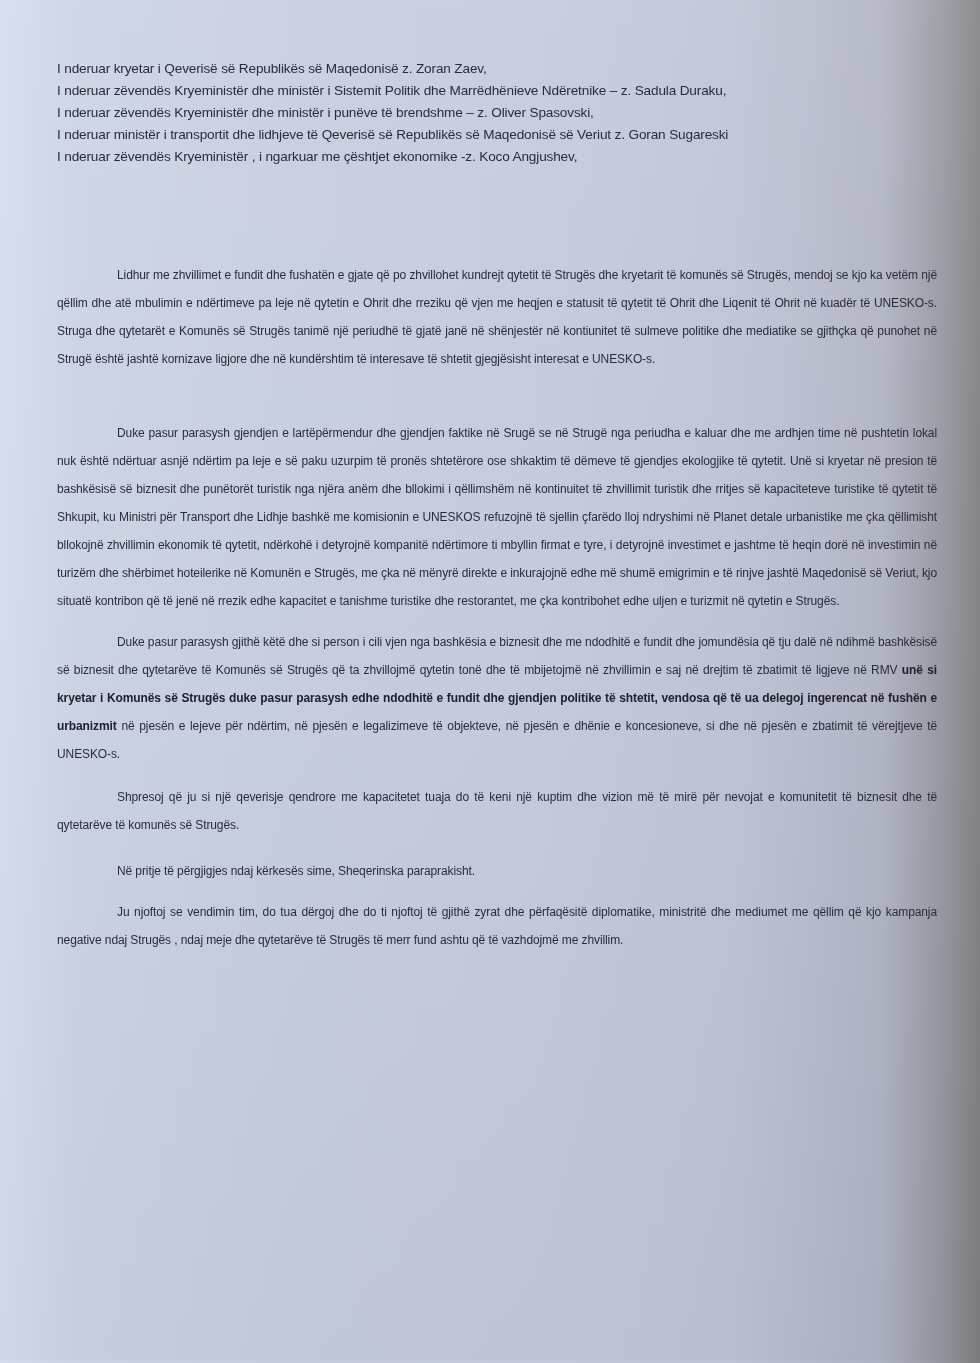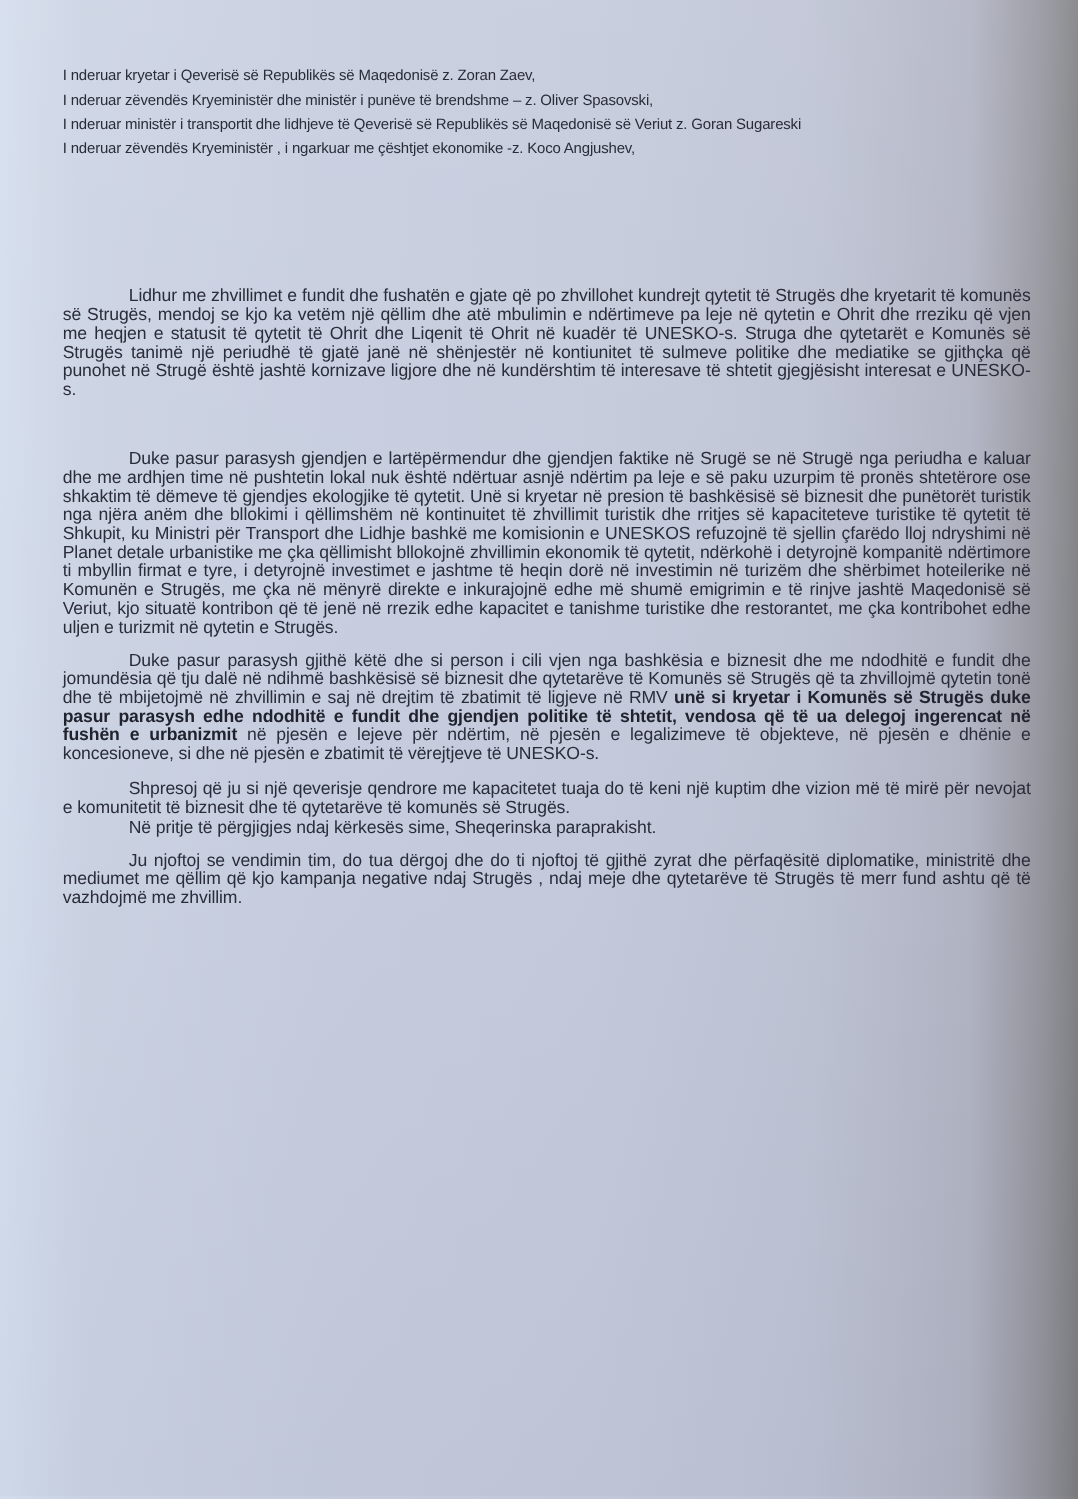--- a/index.html
+++ b/index.html
@@ -17,38 +17,39 @@
   .addressees {
     position: absolute; left: 57px; top: 58px; width: 900px;
     font-size: 13.6px; line-height: 22px;
     letter-spacing: -0.15px;
   }
   .addressees div { white-space: nowrap; }
   .body-text {
     position: absolute; left: 57px; top: 261px; width: 880px;
   }
   .para {
-    font-size: 16px; line-height: 17px;
+    font-size: 12px; line-height: 28px;
     text-align: justify; text-indent: 60px; margin: 0 0 15px 0;
     letter-spacing: -0.1px;
   }
   .para b { font-weight: bold; color: #20222e; }
   #p1 { margin-bottom: 16px; }
   #p2 { margin-bottom: 13px; margin-top: 46px; }
   #p3 { margin-bottom: 15px; }
-  #p4 { margin-bottom: 1px; }
+  #p4 { margin-bottom: 18px; }
   #p5 { margin-bottom: 13px; }
 </style>
 </head>
 <body>
 
 <div class="page">
 
   <div class="addressees">
     <div>I nderuar kryetar i Qeverisë së Republikës së Maqedonisë z. Zoran Zaev,</div>
+    <div>I nderuar zëvendës Kryeministër dhe ministër i Sistemit Politik dhe Marrëdhënieve Ndëretnike – z.  Sadula Duraku,</div>
     <div>I nderuar zëvendës Kryeministër dhe ministër i punëve të brendshme – z. Oliver Spasovski,</div>
     <div>I nderuar ministër i transportit dhe lidhjeve të Qeverisë së Republikës së Maqedonisë së Veriut z. Goran Sugareski</div>
     <div>I nderuar zëvendës Kryeministër , i ngarkuar me çështjet ekonomike -z. Koco Angjushev,</div>
   </div>
 
   <div class="body-text">
     <p class="para" id="p1">Lidhur me zhvillimet e fundit dhe fushatën e gjate që po zhvillohet kundrejt qytetit të Strugës dhe kryetarit të komunës së Strugës, mendoj se kjo ka vetëm një qëllim dhe atë mbulimin e ndërtimeve pa leje në qytetin e Ohrit dhe rreziku që vjen me heqjen e statusit të qytetit të Ohrit dhe Liqenit të Ohrit në kuadër të UNESKO-s. Struga dhe qytetarët e Komunës së Strugës tanimë një periudhë të gjatë janë në shënjestër në kontiunitet të sulmeve politike dhe mediatike se gjithçka që punohet në Strugë është jashtë kornizave ligjore dhe në kundërshtim të interesave të shtetit gjegjësisht interesat e UNESKO-s.</p>
     <p class="para" id="p2">Duke pasur parasysh gjendjen e lartëpërmendur dhe gjendjen faktike në Srugë se në Strugë nga periudha e kaluar dhe me ardhjen time në pushtetin lokal nuk është ndërtuar asnjë ndërtim pa leje e së paku uzurpim të pronës shtetërore ose shkaktim të dëmeve të gjendjes ekologjike të qytetit. Unë si kryetar në presion të bashkësisë së biznesit dhe punëtorët turistik nga njëra anëm dhe bllokimi i qëllimshëm në kontinuitet të zhvillimit turistik dhe rritjes së kapaciteteve turistike të qytetit të Shkupit, ku Ministri për Transport dhe Lidhje bashkë me komisionin e UNESKOS refuzojnë të sjellin çfarëdo lloj ndryshimi në Planet detale urbanistike me çka qëllimisht bllokojnë zhvillimin ekonomik të qytetit, ndërkohë i detyrojnë kompanitë ndërtimore ti mbyllin firmat e tyre, i detyrojnë investimet e jashtme të heqin dorë në investimin në turizëm dhe shërbimet hoteilerike në Komunën e Strugës, me çka në mënyrë direkte e inkurajojnë edhe më shumë emigrimin e të rinjve jashtë Maqedonisë së Veriut, kjo situatë kontribon që të jenë në rrezik edhe kapacitet e tanishme turistike dhe restorantet, me çka kontribohet edhe uljen e turizmit në qytetin e Strugës.</p>
     <p class="para" id="p3"><span>Duke pasur parasysh gjithë këtë dhe si person i cili vjen nga bashkësia e biznesit dhe me ndodhitë e fundit dhe jomundësia që tju dalë në ndihmë bashkësisë së biznesit dhe qytetarëve të Komunës së Strugës që ta zhvillojmë qytetin tonë dhe të mbijetojmë në zhvillimin e saj në drejtim të zbatimit të ligjeve në RMV </span><b>unë si kryetar i Komunës së Strugës duke pasur parasysh edhe ndodhitë e fundit dhe gjendjen politike të shtetit, vendosa që të ua delegoj ingerencat në fushën e urbanizmit</b><span> në pjesën e lejeve për ndërtim, në pjesën e legalizimeve të objekteve, në pjesën e dhënie e koncesioneve, si dhe në pjesën e zbatimit të vërejtjeve të UNESKO-s.</span></p>
     <p class="para" id="p4">Shpresoj që ju si një qeverisje qendrore me kapacitetet tuaja do të keni një kuptim dhe vizion më të mirë për nevojat e komunitetit të biznesit dhe të qytetarëve të komunës së Strugës.</p>

